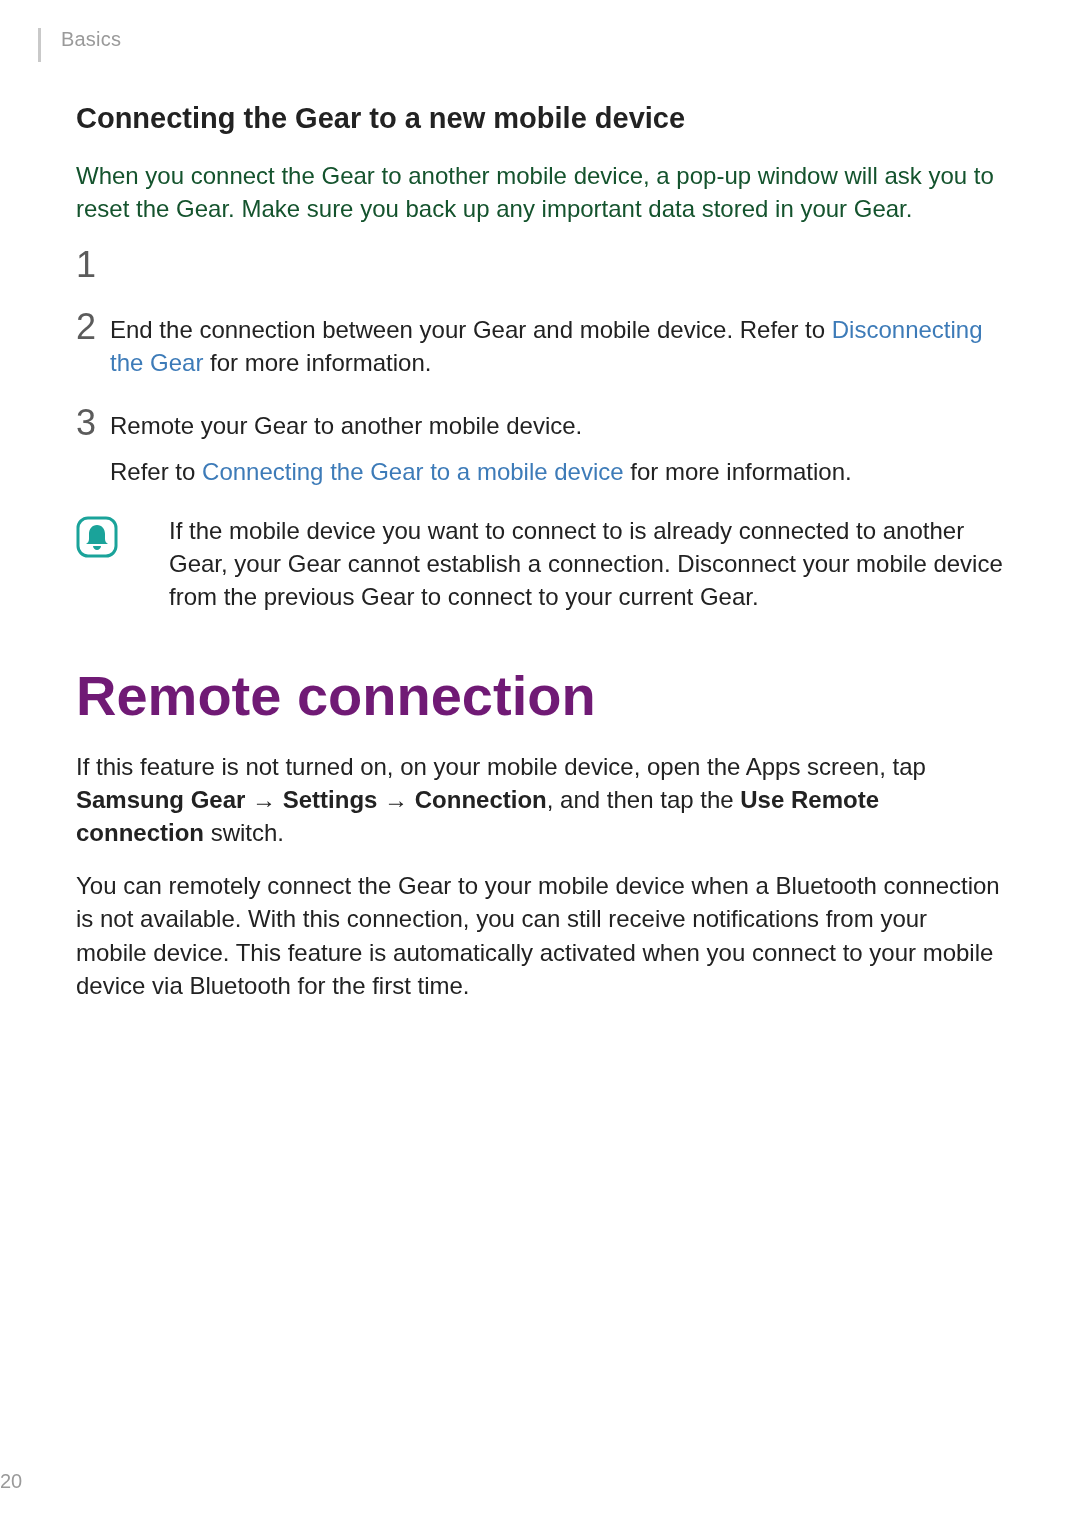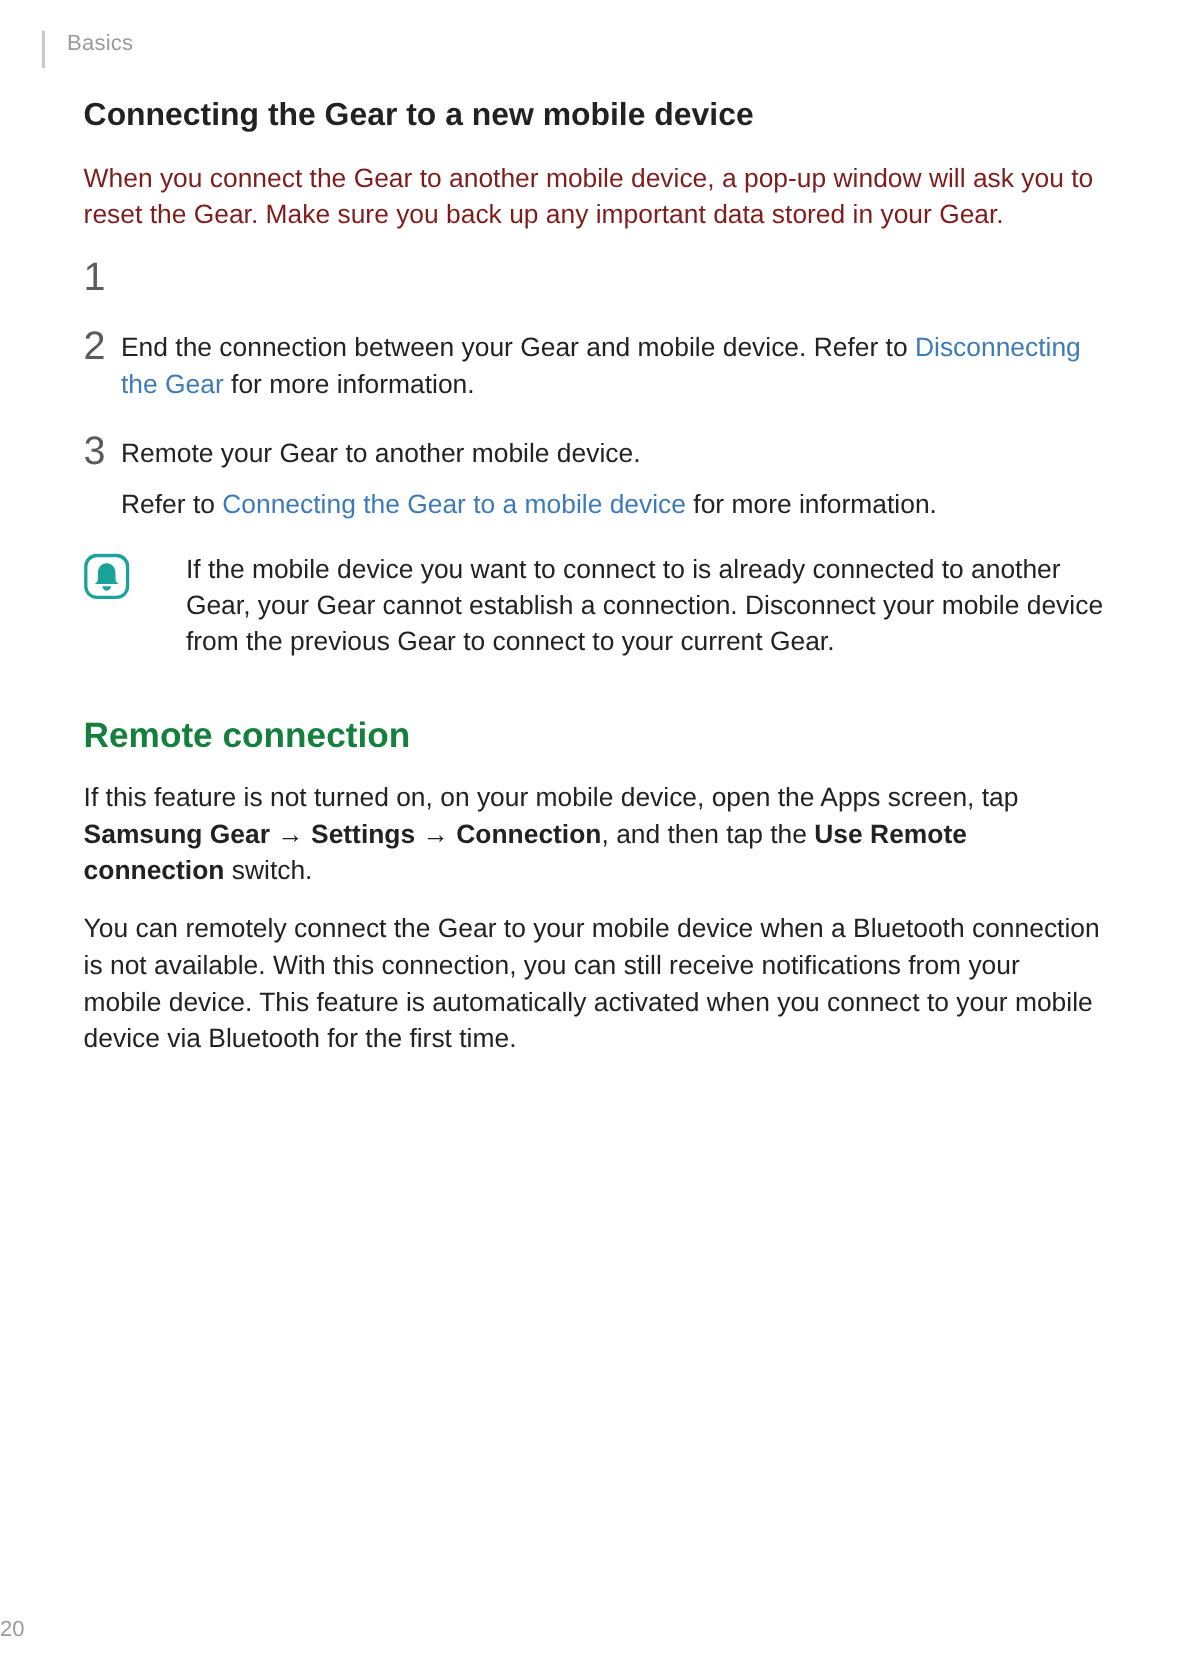--- a/index.html
+++ b/index.html
@@ -25,34 +25,34 @@
     margin-left: 38px;
   }
   .header-label {
     margin-left: 20px;
     color: #9a9a9a;
     font-size: 20px;
     letter-spacing: 0.2px;
   }
   .content {
     position: absolute;
-    top: 89px;
+    top: 102px;
     left: 76px;
     width: 928px;
   }
   .h3 {
     font-size: 29px;
     font-weight: 700;
     color: #222;
     margin-bottom: 24px;
   }
   .para {
     font-size: 24px;
     line-height: 1.38;
-    color: #7f1d1d;
+    color: #14532d;
     margin-bottom: 22px;
   }
   .step-list {
     margin-top: 6px;
   }
   .step {
     display: flex;
     align-items: flex-start;
     margin-bottom: 26px;
   }
@@ -91,23 +91,23 @@
     flex-shrink: 0;
     margin-right: 18px;
     margin-top: 2px;
   }
   .note-text {
     flex: 1;
     font-size: 24px;
     line-height: 1.38;
   }
   .h1 {
-    font-size: 32px;
+    font-size: 56px;
     font-weight: 700;
-    color: #15803d;
+    color: #701a75;
     margin-top: 50px;
     margin-bottom: 22px;
   }
   .para2 {
     font-size: 24px;
     line-height: 1.38;
     margin-bottom: 20px;
   }
   .page-num {
     position: absolute;

